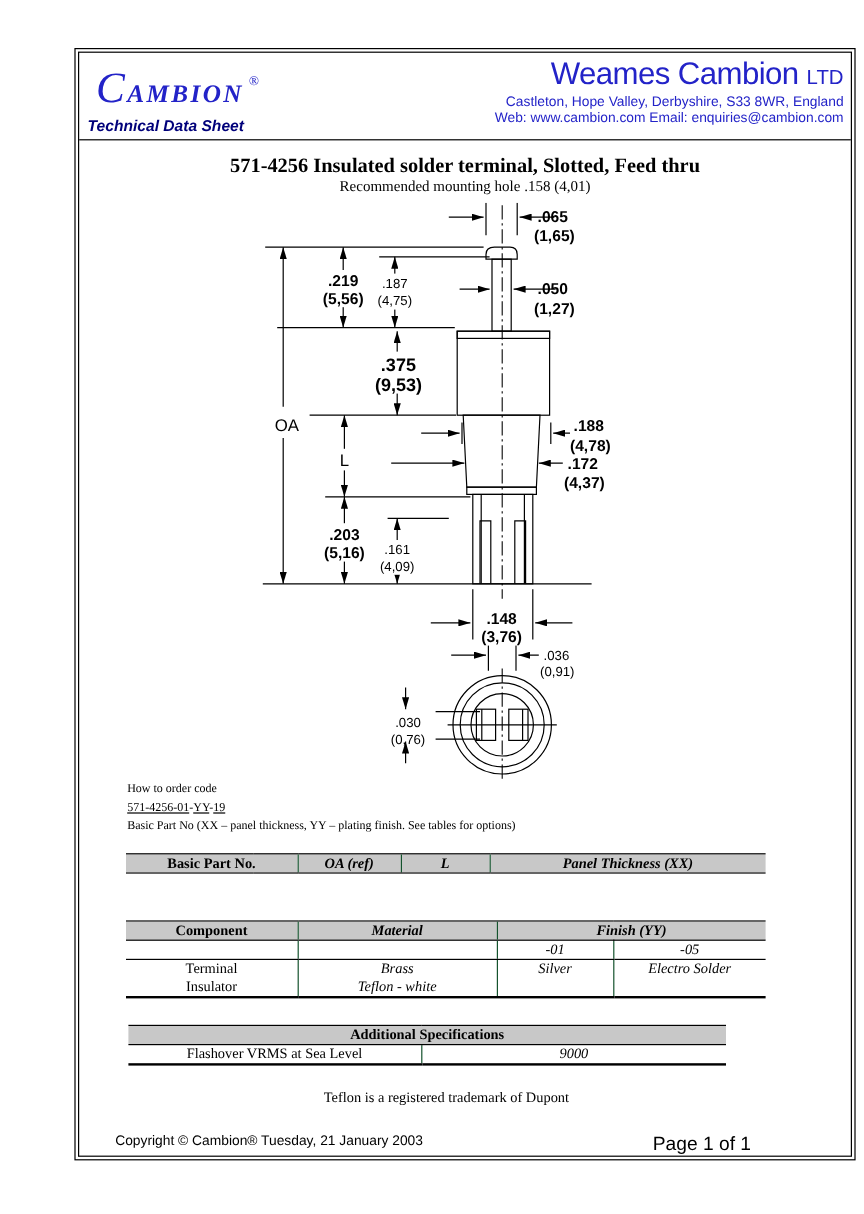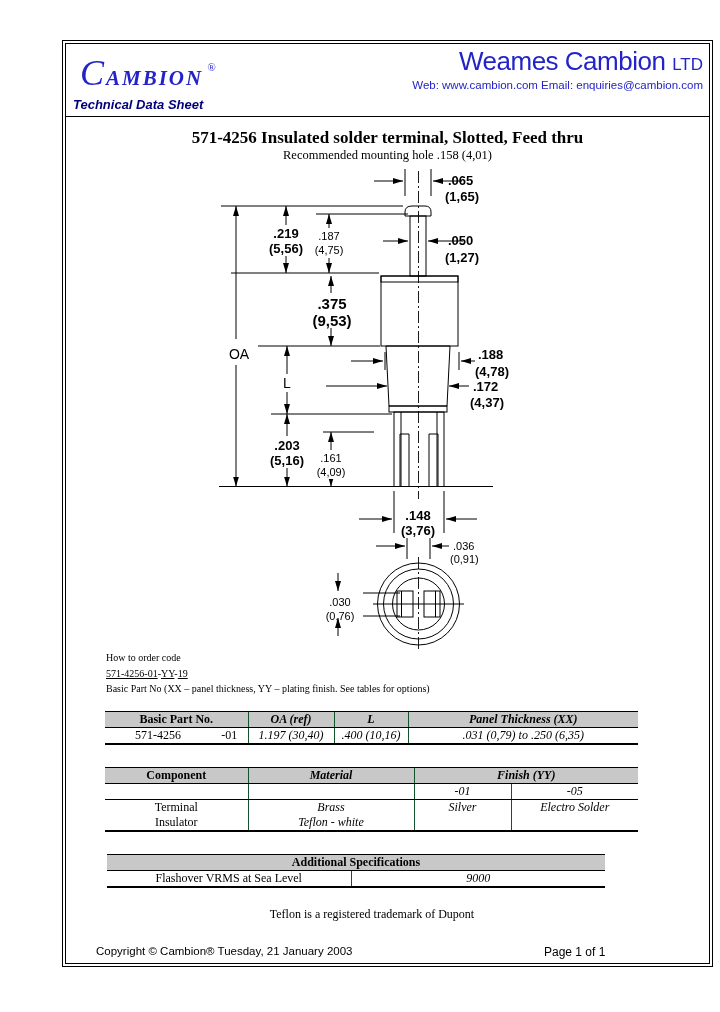--- a/index.html
+++ b/index.html
@@ -58,34 +58,35 @@
   .bb2{border-bottom:2px solid #000;}
   .t1{left:39px;top:667px;width:533px;}
   .t2{left:39px;top:723px;width:533px;}
   .t3{left:41px;top:810px;width:498px;}
 
   .note{position:absolute;left:40px;top:863px;width:532px;text-align:center;font-size:12px;}
 
   .footer-copy{position:absolute;left:30px;top:901px;font-family:"Liberation Sans",sans-serif;
                font-size:11.5px;}
   .footer-page{position:absolute;left:478px;top:901px;font-family:"Liberation Sans",sans-serif;
-               font-size:12px;}
+               font-size:16px;}
 </style>
 </head>
 <body>
 
 <div id="stage">
   <div class="page-outer">
     <div class="page-inner">
 
       <div class="hdr">
         <div class="logo"><span class="big">C</span><span class="rest">AMBION</span><sup>®</sup></div>
         <div class="tagline">Technical Data Sheet</div>
         <div class="corp">
           <div class="name"><span>Weames Cambion</span> <span class="ltd">LTD</span></div>
+          <div class="small">Castleton, Hope Valley, Derbyshire, S33 8WR, England</div>
           <div class="small">Web: www.cambion.com Email: enquiries@cambion.com</div>
         </div>
       </div>
 
       <div class="title">571-4256 Insulated solder terminal, Slotted, Feed thru</div>
       <div class="subtitle">Recommended mounting hole .158 (4,01)</div>
 
       <svg class="draw" width="330" height="482" viewBox="0 0 330 482">
         <defs>
           <marker id="ah" viewBox="0 0 10 6" refX="10" refY="3" markerWidth="10" markerHeight="6" orient="auto-start-reverse">
@@ -223,27 +224,20 @@
             <col style="width:74px">
             <col style="width:230px">
           </colgroup>
         <tbody>
             <tr style="height:14px">
           <td class="gray bt bb" colspan="2">Basic Part No.</td>
           <td class="gray bt bb bl">OA (ref)</td>
           <td class="gray bt bb bl">L</td>
           <td class="gray bt bb bl">Panel Thickness (XX)</td>
         </tr>
-        <tr style="height:16px">
-          <td class="bb2">571-4256</td>
-          <td class="bb2">-01</td>
-          <td class="bb2 bl">1.197 (30,40)</td>
-          <td class="bb2 bl">.400 (10,16)</td>
-          <td class="bb2 bl">.031 (0,79) to .250 (6,35)</td>
-        </tr>
       </tbody>
         </table>
 
       <table class="t2">
         <colgroup>
             <col style="width:143px">
             <col style="width:166px">
             <col style="width:97px">
             <col style="width:127px">
           </colgroup>

